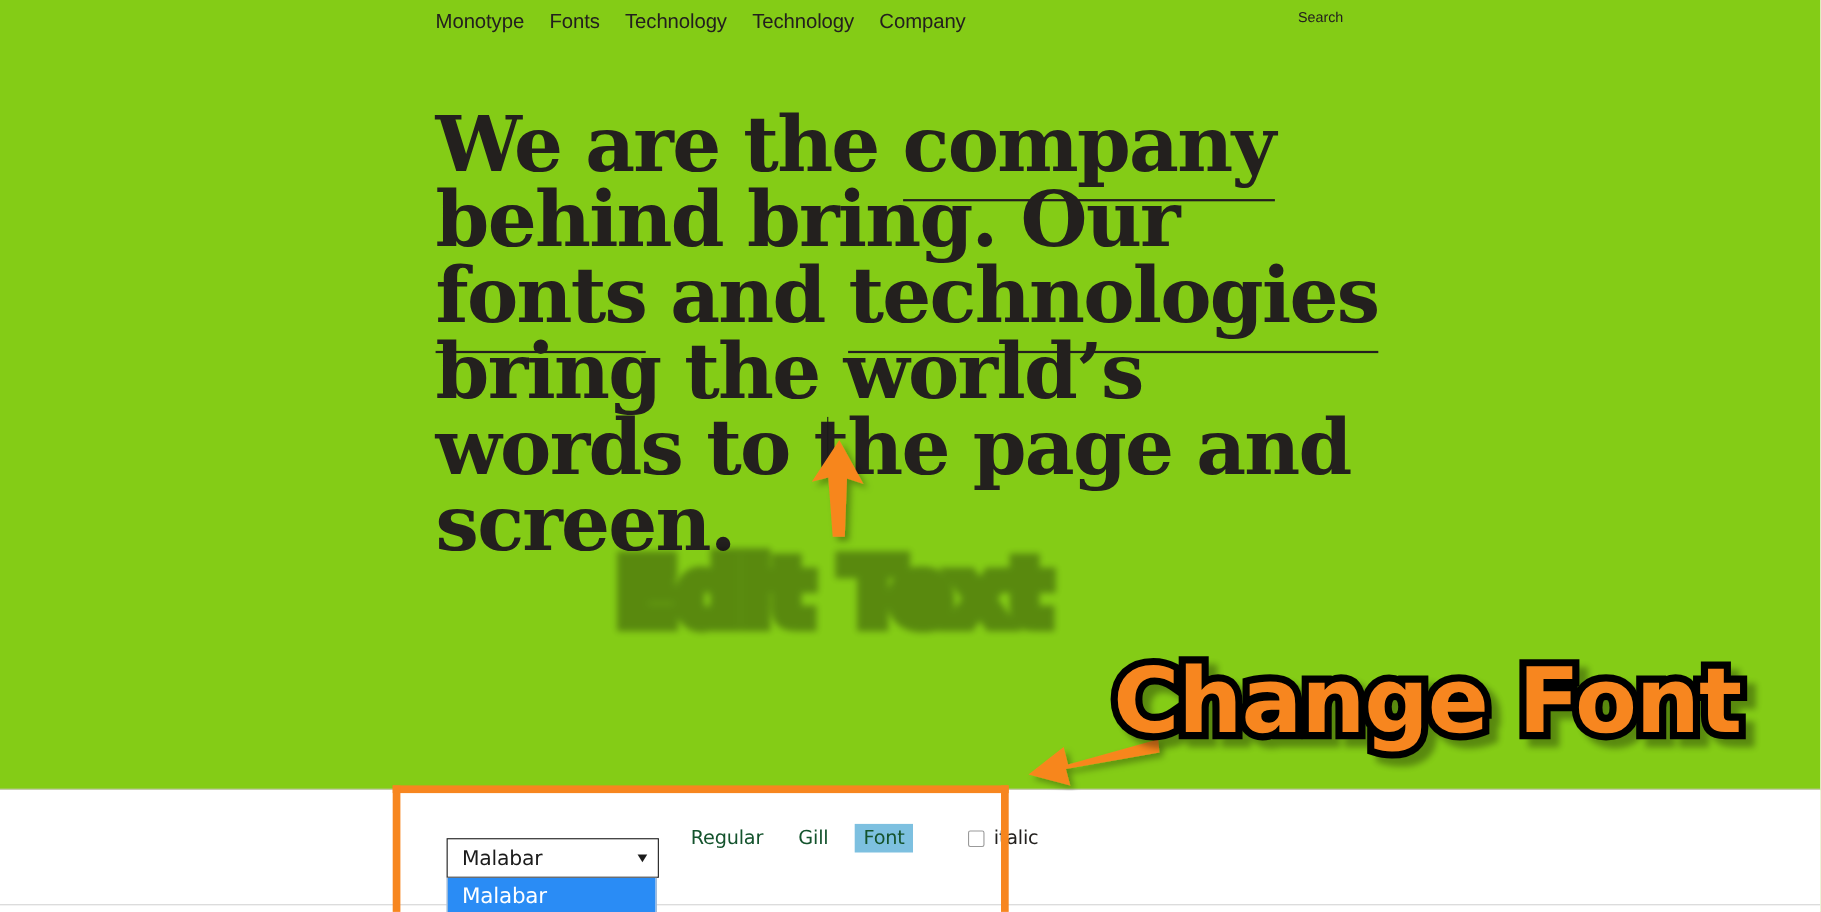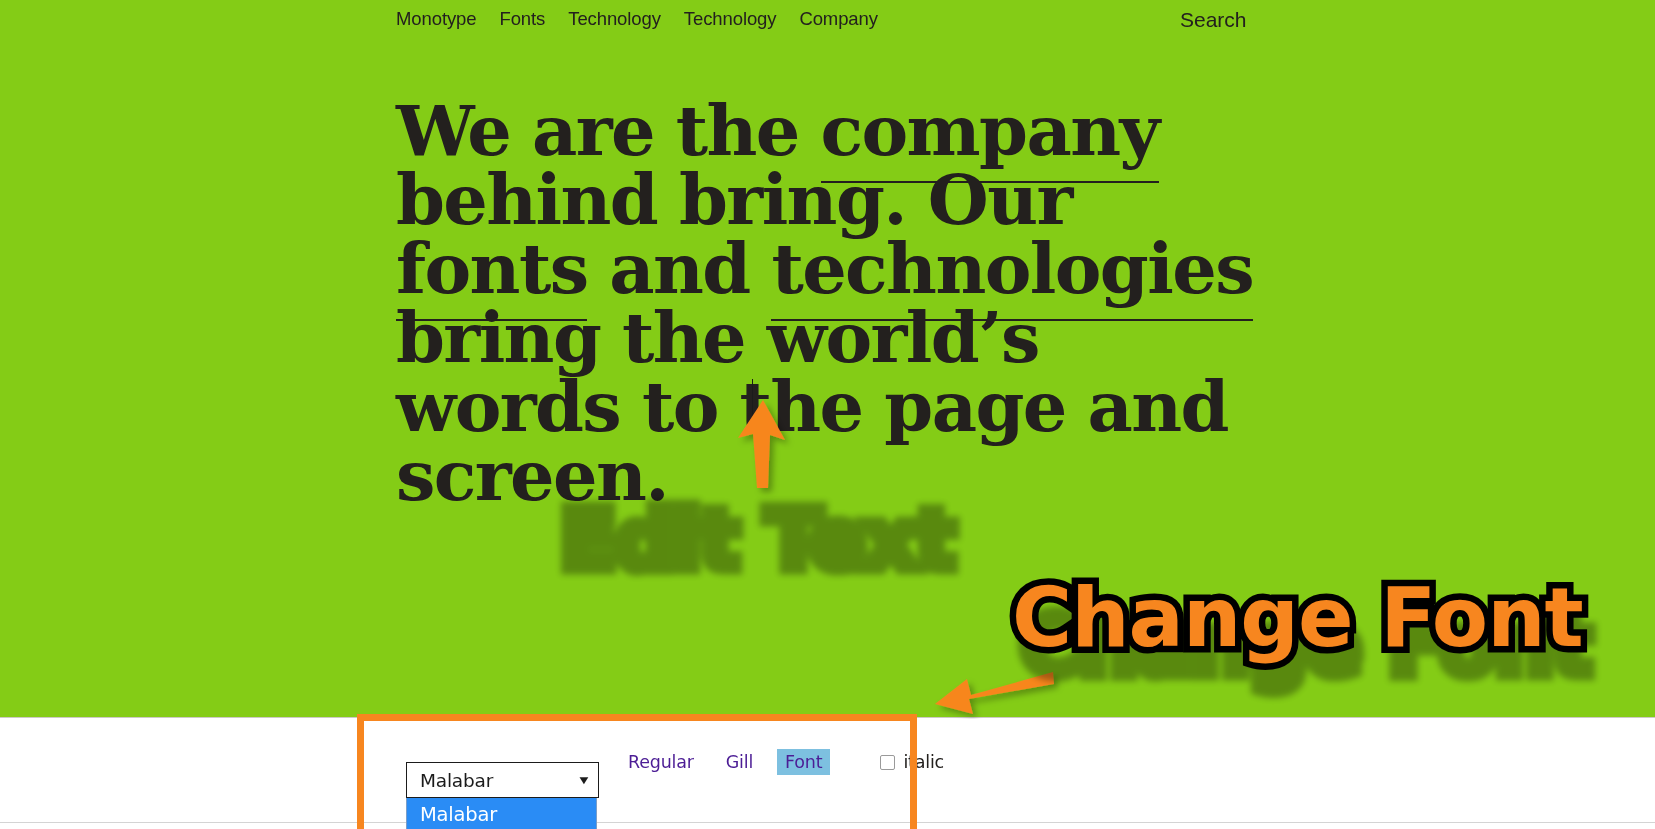--- a/index.html
+++ b/index.html
@@ -52,21 +52,21 @@
     color: #23201e;
     letter-spacing: -0.1px;
     white-space: nowrap;
     cursor: pointer;
   }
   .nav-search {
     position: absolute;
     left: 1180px;
     top: 8px;
     font-family: "Liberation Sans", sans-serif;
-    font-size: 21px;
+    font-size: 13px;
     color: #23201e;
     cursor: pointer;
   }
 
   
   .headline {
     position: absolute;
     left: 396px;
     top: 96px;
     width: 880px;
@@ -119,21 +119,21 @@
   }
   #callout-edit-text, #callout-edit-text-shadow {
     left: 552px;
     top: 484px;
     font-size: 82px;
   }
   #callout-edit-text-shadow { left: 560px; top: 492px; }
 
   #callout-change-font, #callout-change-font-shadow {
     left: 1012px;
-    top: 570px;
+    top: 590px;
     font-size: 82px;
   }
   #callout-change-font-shadow { left: 1020px; top: 598px; }
 
   
   .arrow-svg {
     position: absolute;
     overflow: visible;
   }
   #arrow-up { left: 735px; top: 400px; }
@@ -230,21 +230,21 @@
     position: absolute;
     left: 620px;
     top: 749px;
     display: flex;
     align-items: center;
     gap: 0;
   }
   .weight-btn {
     font-family: "DejaVu Sans", "Liberation Sans", sans-serif;
     font-size: 17.5px;
-    color: #4c1d95;
+    color: #14532d;
     padding: 3px 8px;
     letter-spacing: -0.2px;
     cursor: pointer;
     white-space: nowrap;
   }
   .weight-btn.active {
     background: #7dc0e0;
   }
   .spacer-sm { width: 16px; }
   .spacer-md { width: 22px; }

